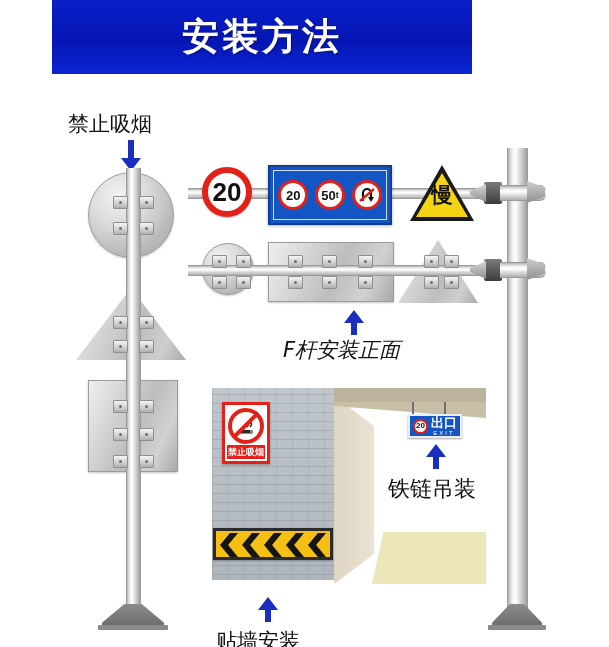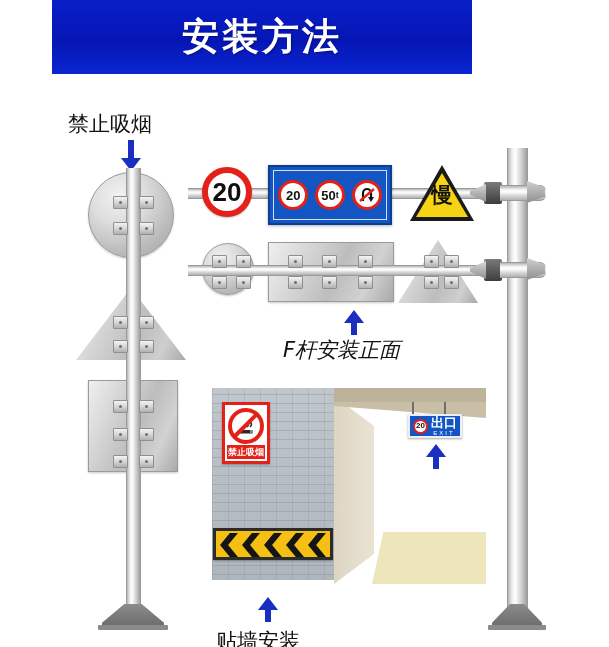--- a/index.html
+++ b/index.html
@@ -355,20 +355,21 @@
         <div class="exit-en">EXIT</div>
       </div>
     </div>
   </div>
 
   <div class="arrow" style="left:424px;top:444px;">
     <svg width="24" height="26" viewBox="0 0 24 26">
         <polygon points="12,0 22,13 15,13 15,25 9,25 9,13 2,13" fill="#1a2fc0"></polygon>
       </svg>
   </div>
+  <div class="cap cap-chain">铁链吊装</div>
 
   <div class="arrow" style="left:256px;top:597px;">
     <svg width="24" height="26" viewBox="0 0 24 26">
         <polygon points="12,0 22,13 15,13 15,25 9,25 9,13 2,13" fill="#1a2fc0"></polygon>
       </svg>
   </div>
   <div class="cap cap-wall">贴墙安装</div>
 
 </div>
 

